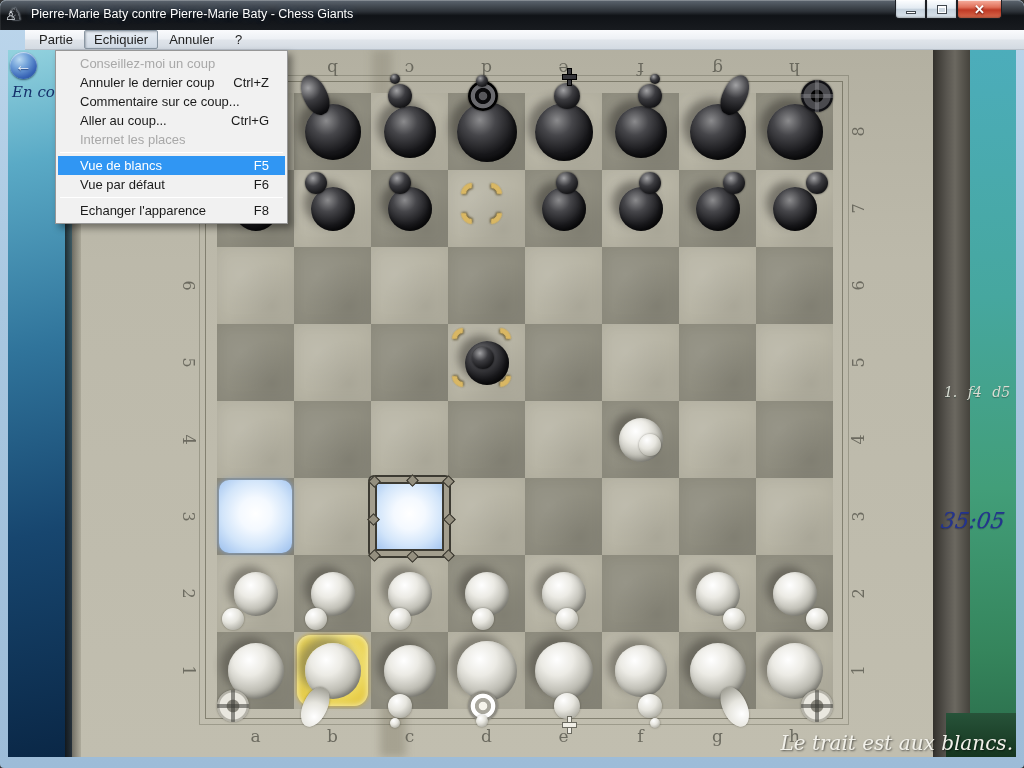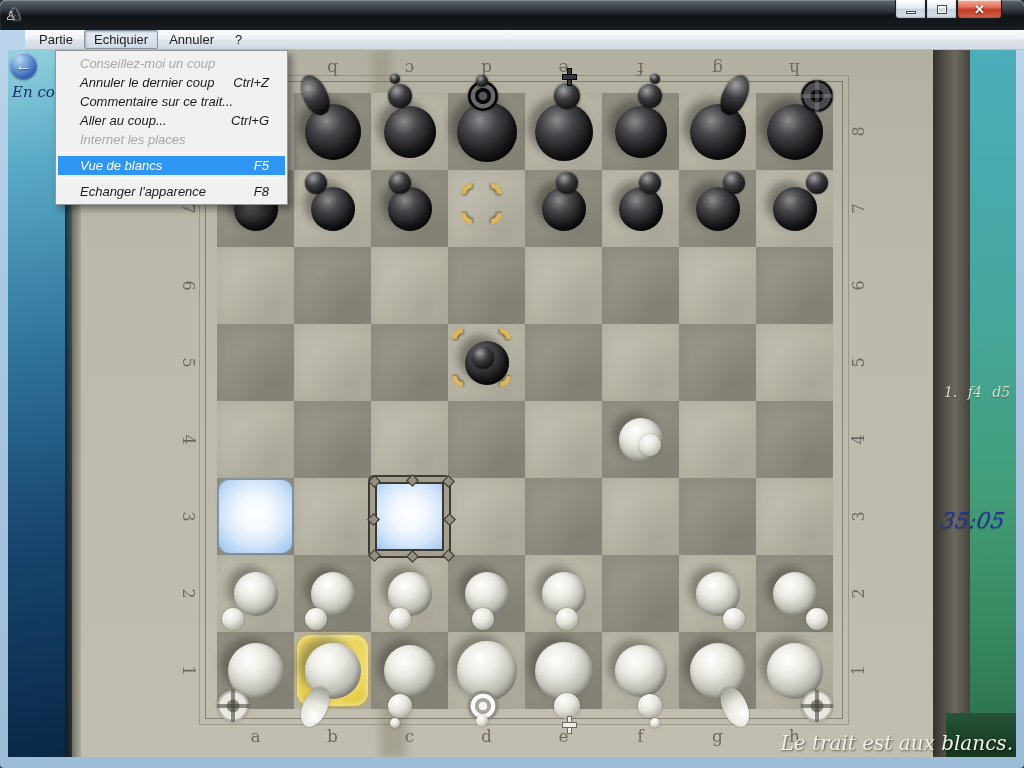--- a/index.html
+++ b/index.html
@@ -101,34 +101,35 @@
   
   .moves{position:absolute;left:932px;top:334px;width:74px;text-align:center;font-family:"DejaVu Serif",serif;
     font-style:italic;font-size:14px;color:#d9ddd3;text-shadow:0 1px 1px rgba(30,60,50,.5);word-spacing:6px;}
   .clock{position:absolute;left:924px;top:458px;width:82px;text-align:center;font-family:"DejaVu Serif",serif;
     font-style:italic;font-size:22px;color:#23338f;transform:skewX(-8deg);text-shadow:0 1px 1px rgba(10,20,60,.35);}
   .turn-indicator{position:absolute;right:3px;top:681px;font-family:"DejaVu Serif",serif;font-style:italic;
     font-size:20px;color:#f2f1ea;text-shadow:1px 1px 2px rgba(0,0,0,.55);white-space:nowrap;}
   
   .menu-popup{position:absolute;left:55px;top:50px;width:233px;background:#f1f1f1;border:1px solid #979797;
     box-shadow:4px 4px 7px rgba(0,0,0,.4);padding:3px 2px;z-index:60;font-size:13px;color:#1b1b1b;}
-  .mi{display:flex;justify-content:space-between;height:19px;padding:0 16px 0 22px;line-height:19px;font-style:italic;}
+  .mi{display:flex;justify-content:space-between;height:19px;padding:0 16px 0 22px;line-height:19px;}
   .mi .sc{color:#1b1b1b;}
   .mi.disabled, .mi.disabled .sc{color:#a8a8a8;}
   .mi.selected{background:#3096f3;color:#fff;}
   .mi.selected .sc{color:#fff;}
   .msep{height:1px;background:#d4d4d4;border-bottom:1px solid #fff;margin:3px 2px;}
 </style>
 </head>
 <body>
 
 <div class="window">
 
   <div class="titlebar">
     <span class="app-icon"><span class="ghost">♙</span>♞</span>
+    <span class="title-text">Pierre-Marie Baty contre Pierre-Marie Baty - Chess Giants</span>
     <div class="win-buttons">
       <div class="wbtn btn-min">
           <span class="glyph-min"></span>
         </div>
       <div class="wbtn btn-max">
           <span class="glyph-max"></span>
         </div>
       <div class="wbtn btn-close">
           <span class="glyph-close">✕</span>
         </div>
@@ -426,35 +427,39 @@
   <div class="menu-popup" id="menu-popup">
       <div class="mi disabled">
         <span>Conseillez-moi un coup</span>
         <span class="sc"></span>
       </div>
       <div class="mi">
         <span>Annuler le dernier coup</span>
         <span class="sc">Ctrl+Z</span>
       </div>
       <div class="mi">
-        <span>Commentaire sur ce trait...</span>
+        <span>Commentaire sur ce coup...</span>
         <span class="sc"></span>
       </div>
       <div class="mi">
         <span>Aller au coup...</span>
         <span class="sc">Ctrl+G</span>
       </div>
       <div class="mi disabled">
         <span>Internet les places</span>
         <span class="sc"></span>
       </div>
       <div class="msep"></div>
       <div class="mi selected">
         <span>Vue de blancs</span>
         <span class="sc">F5</span>
       </div>
+      <div class="mi">
+        <span>Vue par défaut</span>
+        <span class="sc">F6</span>
+      </div>
       <div class="msep"></div>
       <div class="mi">
         <span>Echanger l'apparence</span>
         <span class="sc">F8</span>
       </div>
     </div>
 </div>
 
 </body></html>

